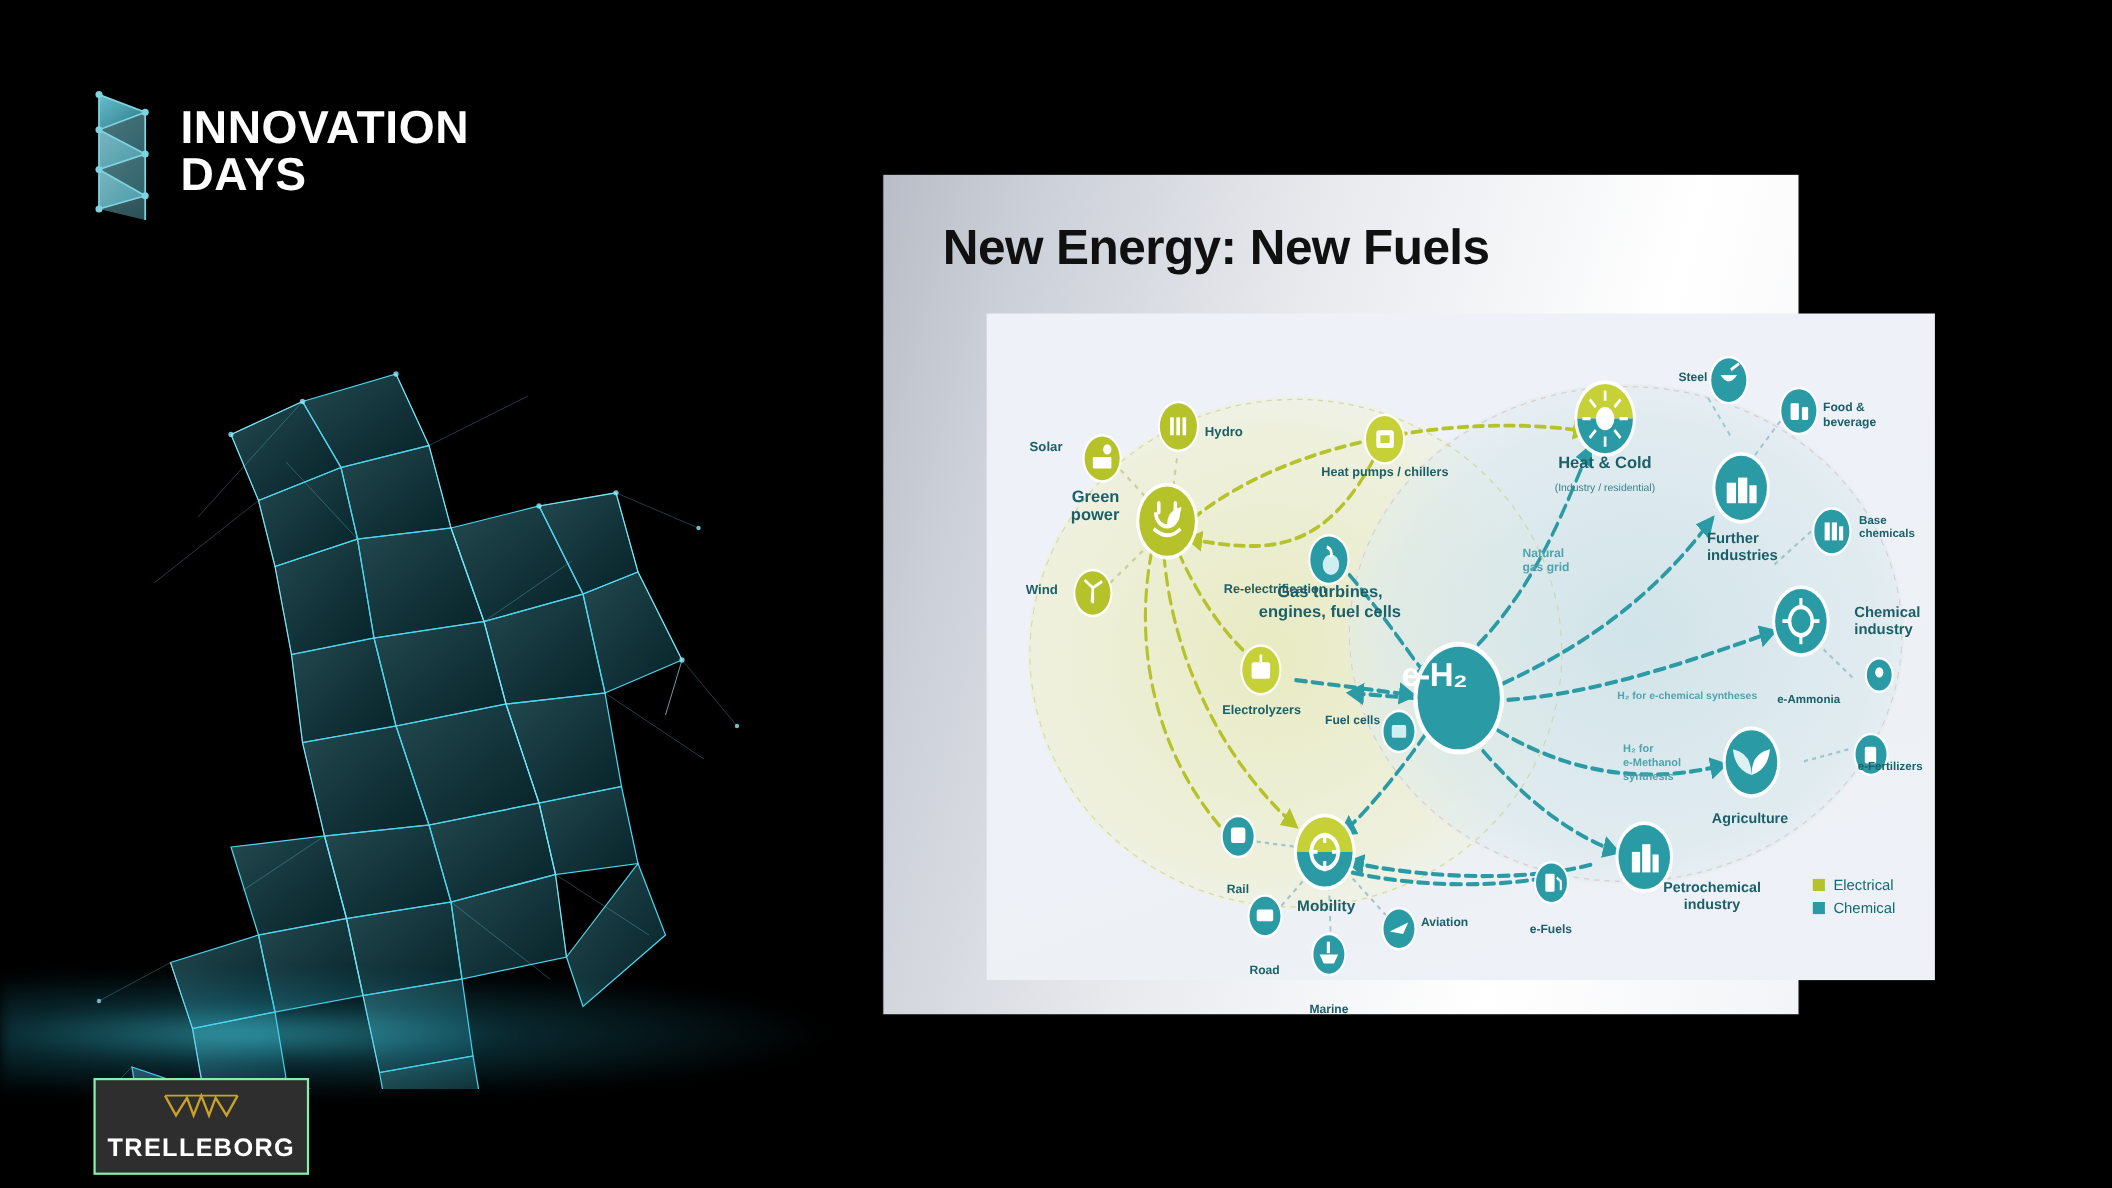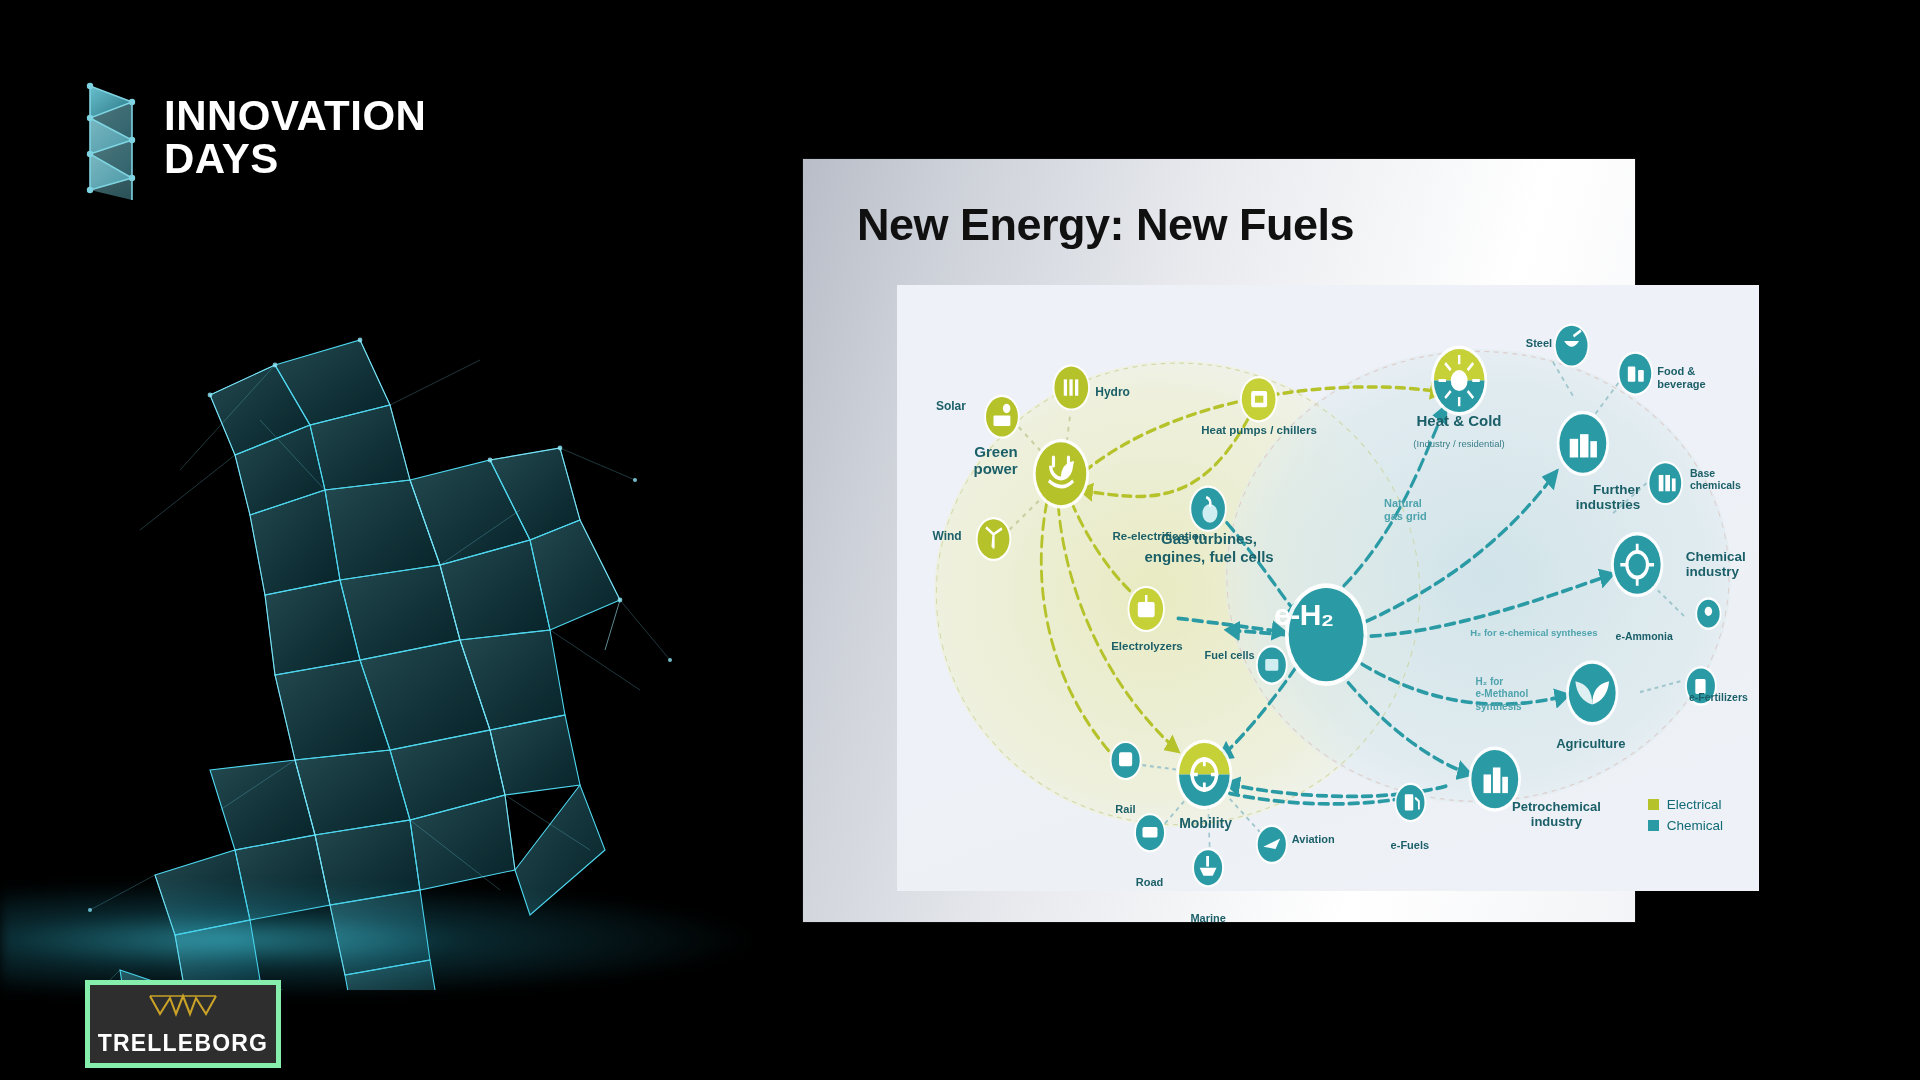--- a/index.html
+++ b/index.html
@@ -18,21 +18,21 @@
   
   .runner { position:absolute; left:60px; top:330px; width:640px; height:660px; }
   .runner svg { width:100%; height:100%; display:block; }
 
   .glow { position:absolute; left:0px; top:880px; width:760px; height:120px;
     background:radial-gradient(ellipse at 30% 50%, rgba(64,216,240,0.55) 0%, rgba(40,180,210,0.22) 32%, rgba(0,0,0,0) 70%);
     filter:blur(6px); }
 
   
   .tlogo { position:absolute; left:85px; top:980px; width:196px; height:88px;
-    background:#2e2e2e; border:5px solid #86efac; display:flex; flex-direction:column;
+    background:#2e2e2e; border:2px solid #86efac; display:flex; flex-direction:column;
     align-items:center; justify-content:center; gap:12px; }
   .tlogo .crown { width:74px; height:26px; }
   .tlogo .tname { color:#fff; font-size:23px; font-weight:bold; letter-spacing:1.2px; }
 
   
   .slide { position:absolute; left:803px; top:159px; width:832px; height:763px;
     background:linear-gradient(105deg,#b9bdc7 0%,#ccd0d8 14%,#e8eaee 40%,#ffffff 72%,#f3f4f7 100%);
     box-shadow:0 0 0 1px rgba(255,255,255,0.06); }
   .slide-title { position:absolute; left:54px; top:40px; font-size:45px; font-weight:bold;
     color:#101010; letter-spacing:-0.5px; white-space:nowrap; }
@@ -455,21 +455,21 @@
         <span style="position:absolute;left:29.0%;top:58.5%;transform:translateX(-50%);color:#1b5f68;font-size:11.5px;font-weight:bold;white-space:nowrap;">Electrolyzers</span>
         <span style="position:absolute;left:42.0%;top:23.0%;transform:translateX(-50%);color:#1b5f68;font-size:11.5px;font-weight:bold;white-space:nowrap;">Heat pumps / chillers</span>
 
         <span style="position:absolute;left:65.2%;top:21.0%;transform:translateX(-50%);color:#1b5f68;font-size:15px;font-weight:bold;white-space:nowrap;">Heat &amp; Cold</span>
         <span style="position:absolute;left:65.2%;top:25.3%;transform:translateX(-50%);color:#3b7f88;font-size:9.5px;white-space:nowrap;">(Industry / residential)</span>
 
         <span style="position:absolute;left:76.0%;top:9.5%;transform:translate(-100%,-50%);color:#1b5f68;font-size:11px;font-weight:bold;white-space:nowrap;">Steel</span>
         <span style="position:absolute;left:88.2%;top:13.2%;color:#1b5f68;font-size:11px;font-weight:bold;line-height:1.2;white-space:pre;">Food &amp;
 beverage</span>
 
-        <span style="position:absolute;left:79.7%;top:32.5%;transform:translateX(-50%);color:#1b5f68;font-size:13.5px;font-weight:bold;line-height:1.15;text-align:right;white-space:pre;margin-left:24px;">Further
+        <span style="position:absolute;left:79.7%;top:32.5%;transform:translateX(-50%);color:#1b5f68;font-size:13.5px;font-weight:bold;line-height:1.15;text-align:left;white-space:pre;">Further
 industries</span>
 
         <span style="position:absolute;left:92.0%;top:30.0%;color:#1b5f68;font-size:10.5px;font-weight:bold;line-height:1.2;white-space:pre;">Base
 chemicals</span>
 
         <span style="position:absolute;left:91.5%;top:43.5%;color:#1b5f68;font-size:13.5px;font-weight:bold;line-height:1.15;white-space:pre;">Chemical
 industry</span>
 
         <span style="position:absolute;left:90.0%;top:57.0%;transform:translate(-100%,0);color:#1b5f68;font-size:10.5px;font-weight:bold;white-space:nowrap;padding-left:48px;">e-Ammonia</span>
         <span style="position:absolute;left:96.5%;top:67.0%;transform:translate(-100%,0);color:#1b5f68;font-size:10.5px;font-weight:bold;white-space:nowrap;margin-left:19px;">e-Fertilizers</span>

